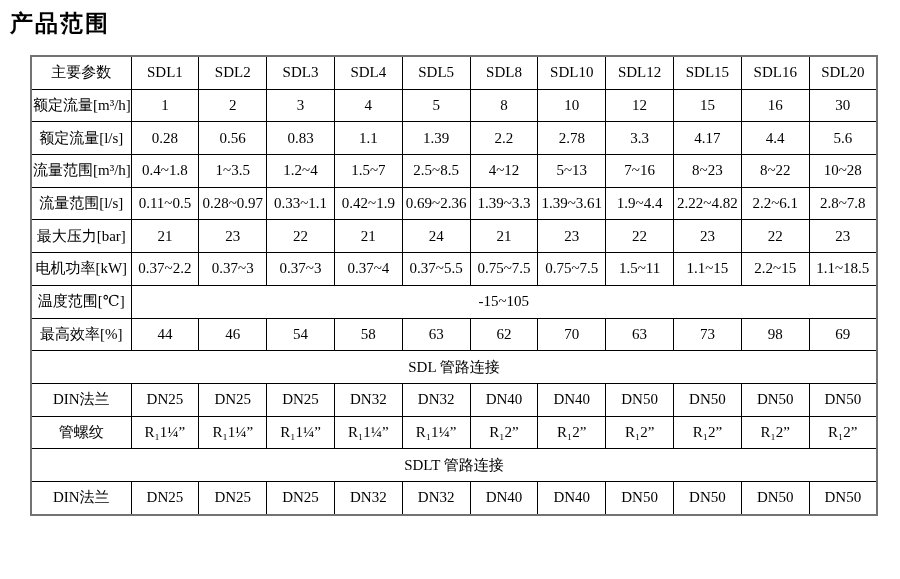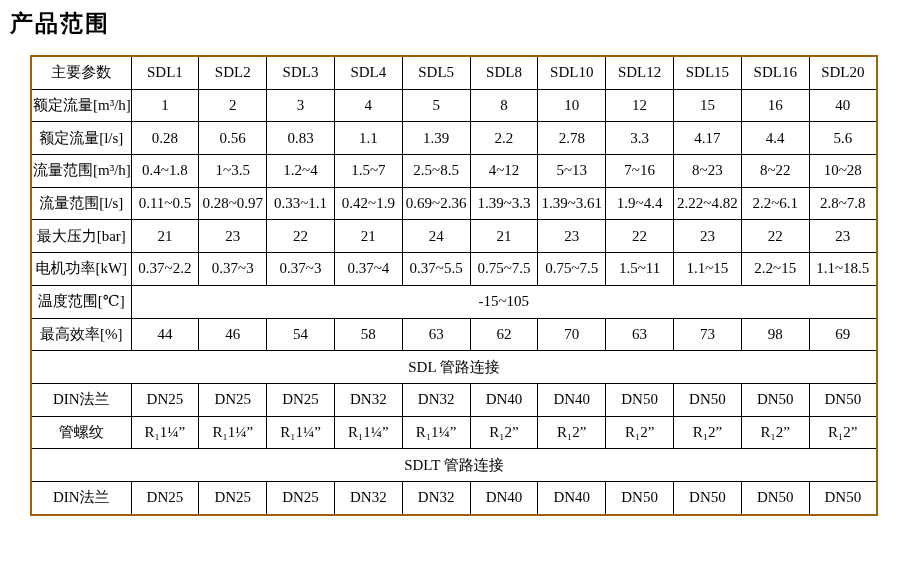--- a/index.html
+++ b/index.html
@@ -21,21 +21,21 @@
     letter-spacing: 2px;
     color: #000;
   }
   table.spec-table {
     position: absolute;
     left: 30px;
     top: 55px;
     width: 848px;
     border-collapse: collapse;
     table-layout: fixed;
-    border: 2px solid #a16207;
+    border: 2px solid #737373;
   }
   table.spec-table col.param-col { width: 100px; }
   table.spec-table td {
     border: 1px solid #000;
     text-align: center;
     vertical-align: middle;
     height: 31.7px;
     padding: 0 1px;
     font-size: 15px;
     white-space: nowrap;
@@ -95,21 +95,21 @@
         <td class="value-cell">1</td>
         <td class="value-cell">2</td>
         <td class="value-cell">3</td>
         <td class="value-cell">4</td>
         <td class="value-cell">5</td>
         <td class="value-cell">8</td>
         <td class="value-cell">10</td>
         <td class="value-cell">12</td>
         <td class="value-cell">15</td>
         <td class="value-cell">16</td>
-        <td class="value-cell">40</td>
+        <td class="value-cell">30</td>
       </tr>
       <tr>
         <td class="param-cell">额定流量[l/s]</td>
         <td class="value-cell">0.28</td>
         <td class="value-cell">0.56</td>
         <td class="value-cell">0.83</td>
         <td class="value-cell">1.1</td>
         <td class="value-cell">1.39</td>
         <td class="value-cell">2.2</td>
         <td class="value-cell">2.78</td>

